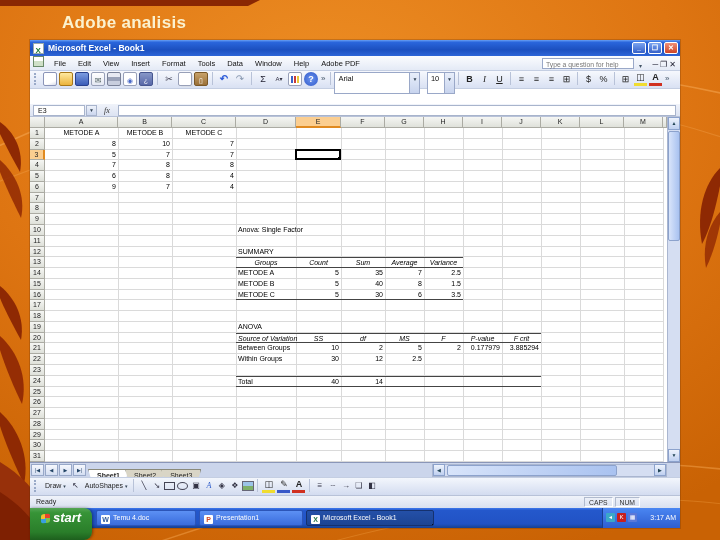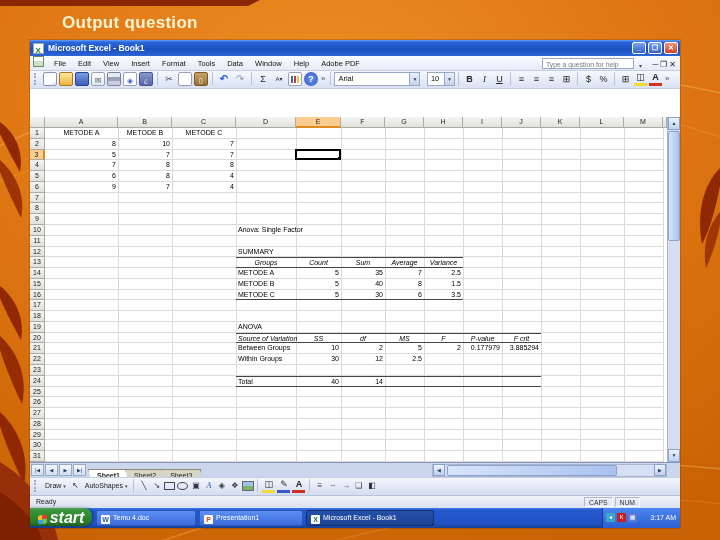--- a/index.html
+++ b/index.html
@@ -59,21 +59,21 @@
   .i-undo{color:#2E5CD8;font-weight:bold}.i-undo::after{content:"↶";font-size:10px}
   .i-redo{color:#8898B0}.i-redo::after{content:"↷";font-size:10px}
   .i-sum{color:#223}.i-sum::after{content:"Σ";font-size:9px}
   .i-sort{color:#334;font-size:6px}.i-sort::after{content:"A▾"}
   .i-chart{background:#fff;border:1px solid #98A0B8}
   .i-chart::after{content:"";position:absolute;left:2px;right:2px;top:3px;bottom:2px;
      background:linear-gradient(90deg,#3A62C8 0 2px,transparent 2px 3px,#C83A3A 3px 5px,transparent 5px 6px,#E8C83A 6px 8px,transparent 8px)}
   .i-help{background:radial-gradient(#6A94F0,#3058C8);border-radius:50%;color:#fff;font-weight:bold}
   .i-help::after{content:"?";font-size:9px}
   .chev{display:inline-block;font-size:8px;color:#456;margin:0 2px;vertical-align:top;line-height:14px}
-  .combo{display:inline-block;height:14px;background:#fff;border:1px solid #9AA8C8;box-sizing:border-box;
+  .combo{display:inline-block;height:22px;background:#fff;border:1px solid #9AA8C8;box-sizing:border-box;
      font-size:7.5px;line-height:12px;padding-left:3px;position:relative;vertical-align:top;color:#111}
   .combo .da{position:absolute;right:0;top:0;width:9px;height:100%;background:linear-gradient(#E8EEFA,#C8D4EE);
      border-left:1px solid #9AA8C8;font-size:5px;text-align:center;line-height:12px;color:#345}
   .fbtn{display:inline-block;min-width:13px;height:14px;line-height:14px;text-align:center;
      font-size:9px;vertical-align:top;color:#222;margin:0 1px}
   .fbtn.b{font-weight:bold}.fbtn.i{font-style:italic;font-family:"Liberation Serif",serif}
   .fbtn.u{text-decoration:underline}
   .fbtn.colA{border-bottom:3px solid #D03020;line-height:10px;height:11px;font-weight:bold}
   .fbtn.bucket{border-bottom:3px solid #F0DC30;line-height:10px;height:11px}
   .pdfbtn{display:inline-block;width:14px;height:12px;margin:1px 1px 0;background:linear-gradient(#fff,#E2E6F0);
@@ -139,23 +139,23 @@
   .statusbar{position:absolute;left:0;top:455px;width:650px;height:13px;
      background:linear-gradient(#F0F3FA,#D9E0F0);border-top:1px solid #B8C2D8;box-sizing:border-box;
      font-size:7px;color:#222;line-height:12px}
   .ready{position:absolute;left:6px;top:0}
   .indic{position:absolute;right:40px;top:1px}
   .indic span{display:inline-block;border:1px solid #B0BACE;border-right-color:#fff;border-bottom-color:#fff;
      padding:0 4px;margin-left:2px;height:10px;line-height:9px;font-size:6.8px;box-sizing:border-box;color:#333}
   
   .taskbar{position:absolute;left:0;top:468px;width:650px;height:20px;
      background:linear-gradient(#3E78EC 0%,#2458CC 12%,#2152C4 80%,#17418F 100%)}
-  .startbtn{position:absolute;left:0;top:0;width:62px;height:18px;border-radius:0 8px 8px 0;
+  .startbtn{position:absolute;left:0;top:0;width:62px;height:32px;border-radius:0 8px 8px 0;
      background:linear-gradient(#55A555 0%,#379437 15%,#2A7E2A 75%,#1D5F1D 100%);
-     color:#fff;font-weight:bold;font-style:italic;font-size:16px;line-height:19px;text-align:center;
+     color:#fff;font-weight:bold;font-style:italic;font-size:13px;line-height:19px;text-align:center;
      box-shadow:1px 0 3px rgba(0,0,0,.4)}
   .flag{display:inline-block;width:9px;height:9px;vertical-align:-1px;margin-right:3px;
      background:conic-gradient(#E8412C 0 90deg,#7CC24C 90deg 180deg,#38A0E0 180deg 270deg,#F0C030 270deg);
      border-radius:2px;transform:skewY(-6deg)}
   .taskbtn{position:absolute;top:2px;height:16px;border-radius:2px;box-sizing:border-box;
      background:linear-gradient(#5C90F4,#3A6CDC);border:1px solid #2C55B8;color:#fff;font-size:7px;
      line-height:14px;padding:0 4px;white-space:nowrap;overflow:hidden}
   .taskbtn.active{background:linear-gradient(#2450A8,#1C4494);border-color:#15316E}
   .appic{display:inline-block;width:9px;height:9px;margin-right:3px;vertical-align:-1.5px;background:#fff;
      border-radius:1px;position:relative;font-size:7px;font-weight:bold;line-height:9px;text-align:center}
@@ -189,21 +189,21 @@
   <path d="M0,160 C16,174 26,196 21,218 C12,200 3,180 0,172 Z" fill="#952D04" opacity=".9"></path>
   <path d="M0,286 C15,298 25,318 21,340 C12,324 3,306 0,298 Z" fill="#8E2903"></path>
   <path d="M0,336 C18,352 28,378 22,404 C12,384 3,360 0,350 Z" fill="#952D04"></path>
   <path d="M0,412 C18,428 30,456 24,484 C13,462 3,436 0,426 Z" fill="#8E2903"></path>
   <path d="M0,462 C30,480 52,510 58,540 L0,540 Z" fill="#97300A"></path>
   <path d="M0,492 C22,506 38,524 42,540 L0,540 Z" fill="#7E2002"></path>
   <path d="M720,168 C704,184 696,212 702,244 C712,226 718,196 720,186 Z" fill="#8E2903"></path>
   <path d="M720,212 C708,226 702,246 706,268 C714,252 719,230 720,224 Z" fill="#952D04" opacity=".85"></path>
 </svg>
 
-<div class="slide-title">Output question</div>
+<div class="slide-title">Adobe analisis</div>
 
 <div class="shot">
 
   <div class="titlebar">
     <span class="xlicon"></span>
     <span class="wtitle">Microsoft Excel - Book1</span>
     <span class="wbtn" style="right:34px">_</span>
     <span class="wbtn" style="right:18px">❐</span>
     <span class="wbtn close" style="right:2px">✕</span>
   </div>
@@ -214,20 +214,26 @@
     <span class="helpdrop">▾</span>
     <span class="wbctl">─❐✕</span>
   </div>
 
   <div class="toolbar1">
     <span class="grip"></span><span class="ti i-new"></span><span class="ti i-open"></span><span class="ti i-save"></span><span class="ti i-mail"></span><span class="ti i-print"></span><span class="ti i-preview"></span><span class="ti i-research"></span><span class="tsep"></span><span class="ti i-cut"></span><span class="ti i-copy"></span><span class="ti i-paste"></span><span class="tsep"></span><span class="ti i-undo"></span><span class="ti i-redo"></span><span class="tsep"></span><span class="ti i-sum"></span><span class="ti i-sort"></span><span class="ti i-chart"></span><span class="ti i-help"></span><span class="chev">»</span><span class="tsep"></span><span class="combo" style="width:86px"><span>Arial</span><span class="da">▼</span></span>
     <span class="combo" style="width:28px;margin-left:2px"><span>10</span><span class="da">▼</span></span><span class="tsep"></span><span class="fbtn b">B</span><span class="fbtn i">I</span><span class="fbtn u">U</span><span class="tsep"></span><span class="fbtn">≡</span><span class="fbtn">≡</span><span class="fbtn">≡</span><span class="fbtn">⊞</span><span class="tsep"></span><span class="fbtn">$</span><span class="fbtn">%</span><span class="tsep"></span><span class="fbtn">⊞</span><span class="fbtn bucket">◫</span><span class="fbtn colA">A</span><span class="chev">»</span>
   </div>
 
 
+  <div class="formulabar">
+    <span class="namebox">E3</span>
+    <span class="namedrop">▼</span>
+    <span class="fx">fx</span>
+    <span class="finput"></span>
+  </div>
 
   <div id="grid">
       <div class="ghead" style="left: 0px; top: 0px; width: 637px; height: 11px;"></div>
       <div class="ghead" style="left: 0px; top: 0px; width: 15px; height: 11px;"></div>
       <div class="ghead" style="left: 15px; top: 0px; width: 73px; height: 11px;">A</div>
       <div class="ghead" style="left: 88px; top: 0px; width: 54px; height: 11px;">B</div>
       <div class="ghead" style="left: 142px; top: 0px; width: 64px; height: 11px;">C</div>
       <div class="ghead" style="left: 206px; top: 0px; width: 60px; height: 11px;">D</div>
       <div class="ghead selcol" style="left: 266px; top: 0px; width: 45px; height: 11px;">E</div>
       <div class="ghead" style="left: 311px; top: 0px; width: 44px; height: 11px;">F</div>

